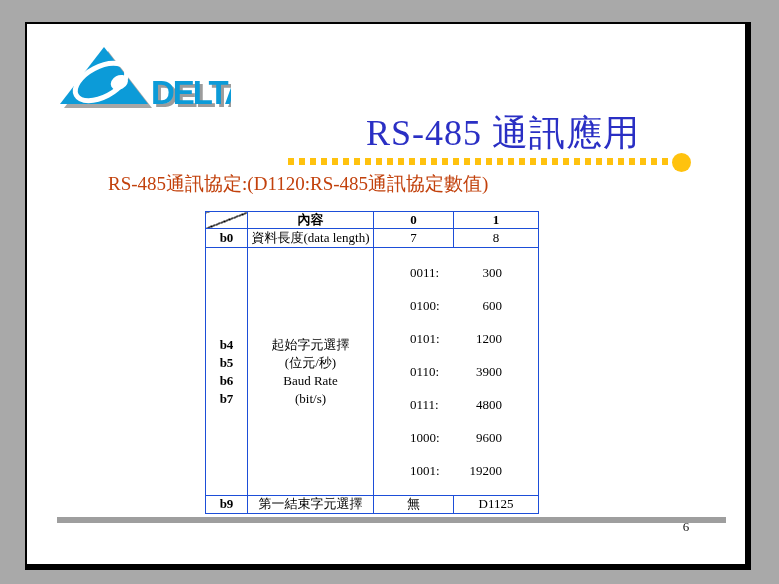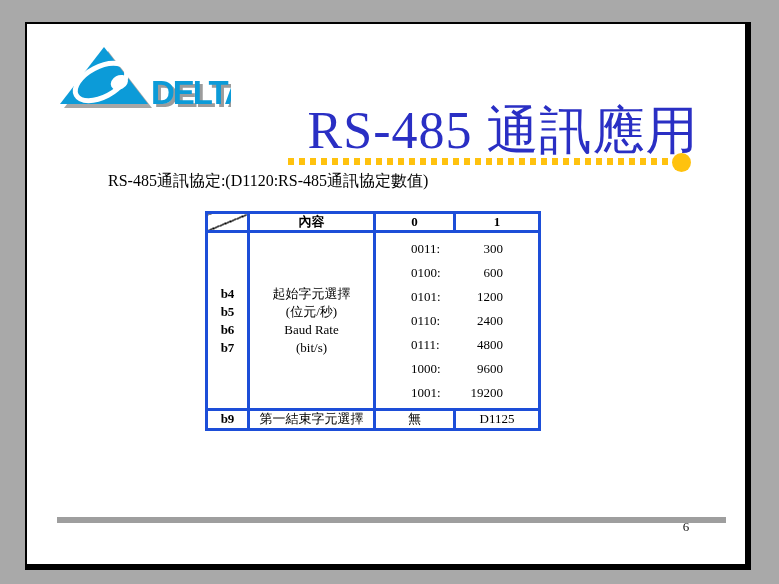--- a/index.html
+++ b/index.html
@@ -17,47 +17,47 @@
     border:2px solid #000;
     border-right-width:6px;
     border-bottom-width:6px;
   }
 
   
   .logo-svg { position:absolute; left:32px; top:20px; width:172px; height:68px; }
 
   
   .title {
-    position:absolute; left:256px; top:72px; width:440px;
+    position:absolute; left:256px; top:85px; width:440px;
     text-align:center;
-    font-size:52px; letter-spacing:1px;
+    font-size:36px; letter-spacing:1px;
     color:#2A2FC4;
     white-space:nowrap;
   }
   .dotted-line {
     position:absolute; left:261px; top:134px; width:380px; height:7px;
     background:repeating-linear-gradient(to right,#FFC20E 0 6px,transparent 6px 11px);
   }
   .dot-circle {
     position:absolute; left:645px; top:129px; width:19px; height:19px;
     border-radius:50%; background:#FFC20E;
   }
   .subtitle {
     position:absolute; left:81px; top:147px;
-    font-size:16px; color:#000000; white-space:nowrap;
+    font-size:19px; color:#c2410c; white-space:nowrap;
   }
 
   
   .tbl-wrap { position:absolute; left:178px; top:187px; }
   table.spec {
     border-collapse:collapse; table-layout:fixed;
     width:333px; font-size:13px; color:#000;
   }
   table.spec td {
-    border:3px solid #1d4ed8; padding:0;
+    border:1px solid #1d4ed8; padding:0;
     text-align:center; vertical-align:middle;
     line-height:1.15; overflow:hidden;
   }
   .c-bit  { width:42px; }
   .c-desc { width:126px; }
   .c-v0   { width:80px; }
   .c-v1   { width:85px; }
   .h-hdr  td { height:16px; }
   .h-b0   td { height:18px; }
   .h-par  td { height:44px; }
@@ -73,21 +73,21 @@
       transparent calc(50% - 0.7px), #000 calc(50% - 0.7px),
       #000 calc(50% + 0.7px), transparent calc(50% + 0.7px));
   }
   .parity-cell { text-align:left; padding-left:7px; font-size:12.5px; }
   .parity-cell div { line-height:15px; }
   .bits-2 div { line-height:20px; font-weight:bold; }
   .bits-4 div { line-height:18px; font-weight:bold; }
   .desc-4 { text-align:left; padding-left:4px; }
   .desc-4 div { line-height:18px; }
   .baud-line {
-    display:flex; width:92px; margin:7px auto;
+    display:flex; width:92px; margin:16px auto;
     justify-content:space-between; line-height:17px;align-items:center;
   }
   .last-row-cell { text-align:left; padding-left:4px; }
 
   
   .gray-bar { position:absolute; left:30px; top:493px; width:669px; height:6px; background:#9E9E9E; }
   .footer-company {
     position:absolute; left:0; top:497px; width:718px;
     text-align:center; font-size:18px; color:#3A3ABF; white-space:nowrap;
   }
@@ -126,20 +126,26 @@
           <col class="c-v0">
           <col class="c-v1">
       </colgroup>
       <tbody>
           <tr class="h-hdr">
         <td class="diag"></td>
         <td class="hdr">內容</td>
         <td class="hdr">0</td>
         <td class="hdr">1</td>
       </tr>
+      <tr class="h-b0">
+        <td class="bit">b0</td>
+        <td class="desc-left">資料長度(data length)</td>
+        <td>7</td>
+        <td>8</td>
+      </tr>
       <tr class="h-baud">
         <td class="bits-4">
           <div>b4</div>
           <div>b5</div>
           <div>b6</div>
           <div>b7</div>
         </td>
         <td class="desc-4">
           <div>起始字元選擇</div>
           <div>(位元/秒)</div>
@@ -154,21 +160,21 @@
           <div class="baud-line">
             <span>0100:</span>
                 <span>600</span>
           </div>
           <div class="baud-line">
             <span>0101:</span>
                 <span>1200</span>
           </div>
           <div class="baud-line">
             <span>0110:</span>
-                <span>2400</span>
+                <span>3900</span>
           </div>
           <div class="baud-line">
             <span>0111:</span>
                 <span>4800</span>
           </div>
           <div class="baud-line">
             <span>1000:</span>
                 <span>9600</span>
           </div>
           <div class="baud-line">

